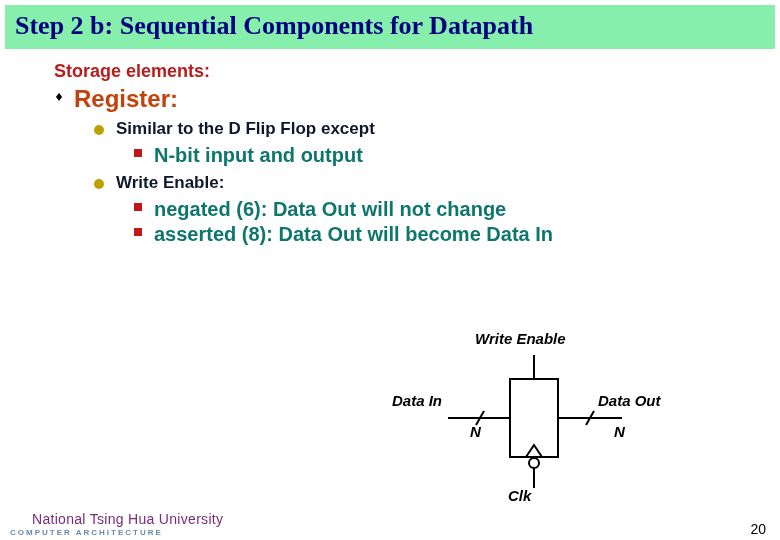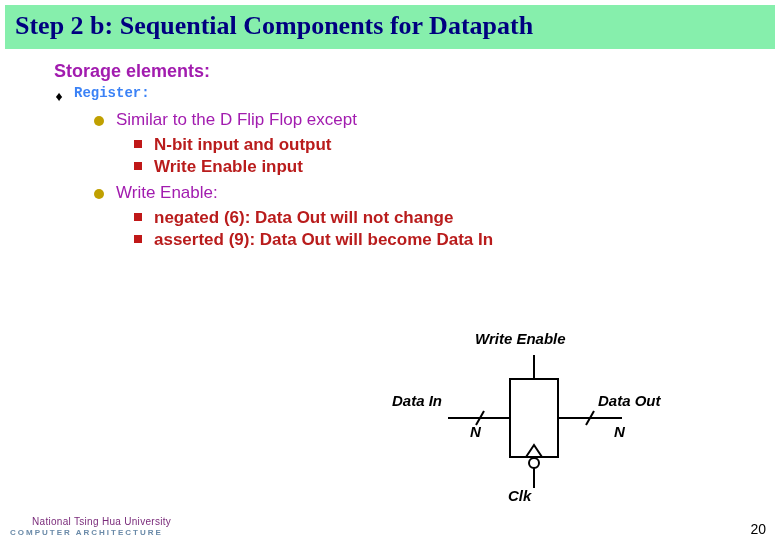--- a/index.html
+++ b/index.html
@@ -13,36 +13,36 @@
     padding: 6px 10px 8px;
   }
   .title-bar .title {
     font-family: "Comic Sans MS", "Comic Sans", cursive;
     font-size: 26px;
     font-weight: bold;
     color: #000080;
     line-height: 1.15;
   }
   .content { margin: 12px 0 0 54px; }
-  .h1 { font-size: 18px; font-weight: bold; color: #a21caf; margin-bottom: 3px; }
+  .h1 { font-size: 18px; font-weight: bold; color: #b91c1c; margin-bottom: 3px; }
   .lvl1 { display: flex; align-items: flex-start; margin-bottom: 6px; }
   .bullet-diamond { width: 10px; text-align: center; color: #000; font-size: 14px; margin-right: 10px; margin-top: 3px; }
-  .lvl1 .text { font-size: 14px; font-weight: bold; color: #3b82f6; font-family: Liberation Mono, monospace; }
+  .lvl1 .text { font-size: 24px; font-weight: bold; color: #c2410c; }
   .lvl2-wrap { margin-left: 40px; }
   .lvl2 { display: flex; align-items: flex-start; margin-bottom: 5px; }
   .bullet-disc { width: 10px; height: 10px; border-radius: 50%; background: #c0a000; margin-right: 12px; margin-top: 6px; flex-shrink: 0; }
-  .lvl2 .text { font-size: 17px; font-weight: normal; color: #a21caf; }
+  .lvl2 .text { font-size: 17px; font-weight: bold; color: #0f172a; }
   .lvl3-wrap { margin-left: 40px; margin-top: 2px; margin-bottom: 6px; }
   .lvl3 { display: flex; align-items: flex-start; margin-bottom: 2px; }
   .bullet-sq { width: 8px; height: 8px; background: #c01818; margin-right: 12px; margin-top: 5px; flex-shrink: 0; }
-  .lvl3 .text { font-size: 17px; font-weight: bold; color: #b91c1c; }
+  .lvl3 .text { font-size: 20px; font-weight: bold; color: #0f766e; }
   .diagram { position: absolute; left: 360px; top: 320px; width: 380px; height: 180px; font-style: italic; }
   .diagram .lbl { position: absolute; font-size: 15px; font-weight: bold; color: #000; white-space: nowrap; }
   .footer-logo { position: absolute; left: 10px; bottom: 8px; }
-  .logo-main { font-size: 10px; color: #7a2b7a; letter-spacing: 0.3px; padding-left: 22px; }
+  .logo-main { font-size: 14px; color: #7a2b7a; letter-spacing: 0.3px; padding-left: 22px; }
   .logo-sub { font-size: 8px; color: #6a8aa8; letter-spacing: 2px; margin-top: 1px; font-weight: bold; }
   .page-num { position: absolute; right: 14px; bottom: 8px; font-size: 14px; color: #000000; }
   svg { position: absolute; left: 0; top: 0; }
 </style>
 </head>
 <body>
 
 <div class="slide">
 
   <div class="title-bar">
@@ -60,38 +60,34 @@
     <div class="lvl2-wrap">
       <div class="lvl2">
         <div class="bullet-disc"></div>
         <div class="text">Similar to the D Flip Flop except</div>
       </div>
       <div class="lvl3-wrap">
         <div class="lvl3">
           <div class="bullet-sq"></div>
           <div class="text">N-bit input and output</div>
         </div>
-        <div class="lvl3">
-          <div class="bullet-sq"></div>
-          <div class="text">Write Enable input</div>
-        </div>
       </div>
 
       <div class="lvl2">
         <div class="bullet-disc"></div>
         <div class="text">Write Enable:</div>
       </div>
       <div class="lvl3-wrap">
         <div class="lvl3">
           <div class="bullet-sq"></div>
           <div class="text">negated (6): Data Out will not change</div>
         </div>
         <div class="lvl3">
           <div class="bullet-sq"></div>
-          <div class="text">asserted (9): Data Out will become Data In</div>
+          <div class="text">asserted (8): Data Out will become Data In</div>
         </div>
       </div>
     </div>
   </div>
 
   <div class="diagram">
     <svg width="380" height="190">
 
       <rect x="150" y="54" width="48" height="78" fill="none" stroke="#000" stroke-width="2"></rect>
 

